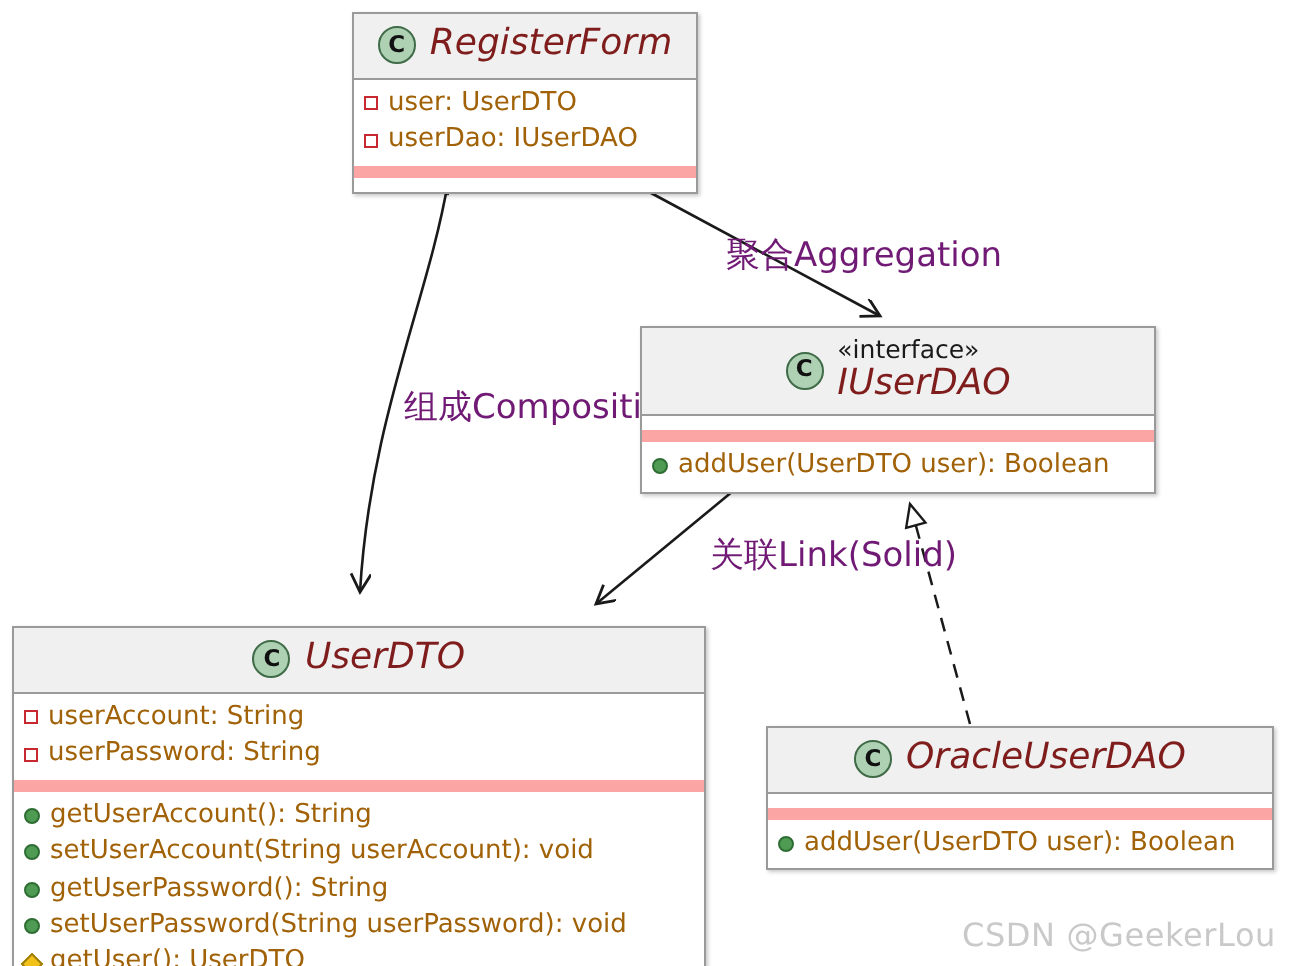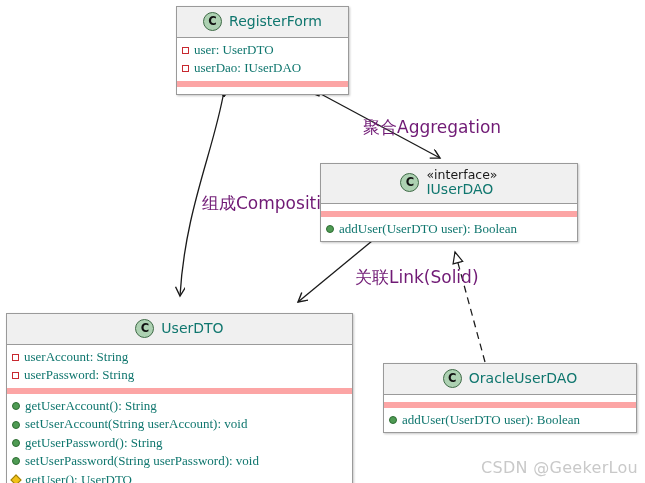--- a/index.html
+++ b/index.html
@@ -65,23 +65,24 @@
     display: flex;
     flex-direction: column;
     align-items: flex-start;
     line-height: 1.12;
   }
   .stereotype {
     font-size: 12.5px;
     color: #1a1a1a;
   }
   .class-name {
-    font-size: 14px;
-    color: #0f766e;
+    font-size: 18px;
+    color: #7f1d1d;
     white-space: nowrap;
+    font-style: italic;
   }
 
   
   .badge-c {
     width: 17px;
     height: 17px;
     flex: 0 0 17px;
     border-radius: 50%;
     background: #ADD1B2;
     border: 1.2px solid #3f6b47;
@@ -107,21 +108,21 @@
   }
   .member {
     display: flex;
     align-items: center;
     gap: 5px;
     font-size: 13px;
     color: #000000;
     line-height: 1.42;
     white-space: nowrap;
   }
-  .member-text { color: #0f766e; font-family: Liberation Serif, serif; }
+  .member-text { color: #a16207; }
 
   
   .vis {
     flex: 0 0 auto;
     display: inline-block;
   }
   .vis-private-field {           
     width: 7px; height: 7px;
     border: 1.3px solid #C82930;
     background: #ffffff;

